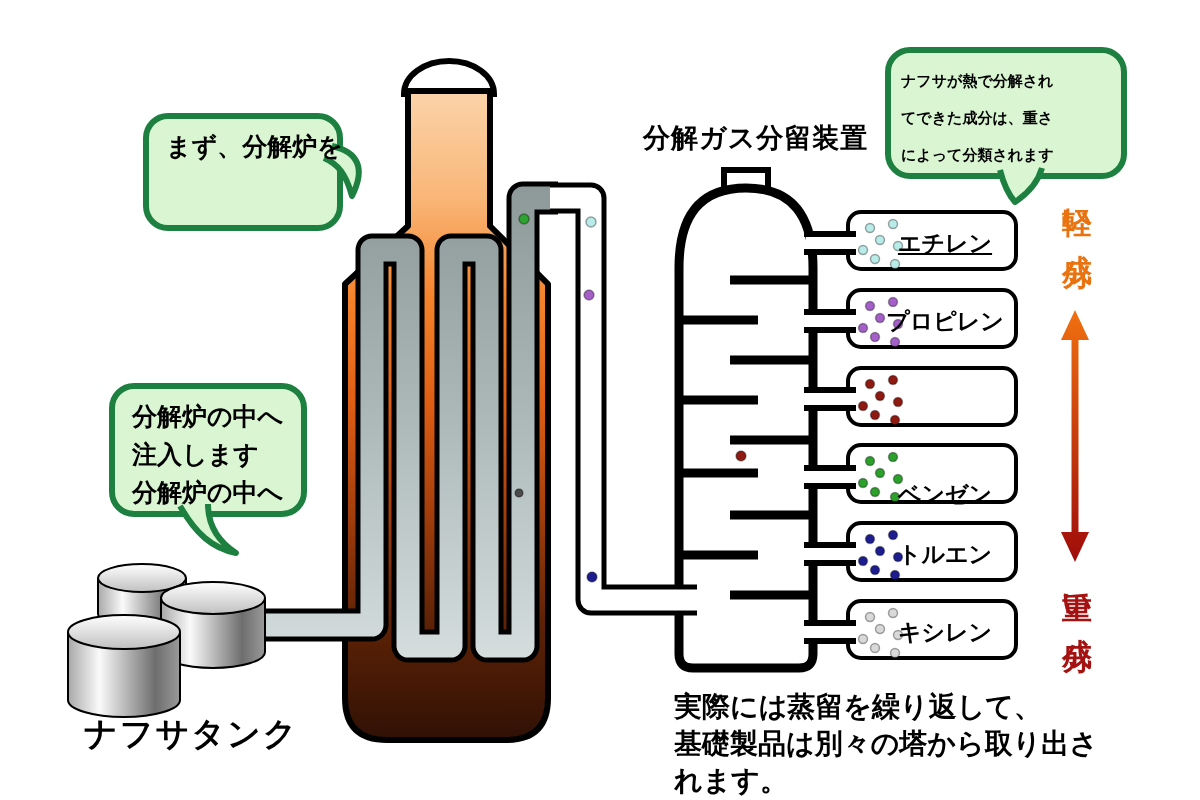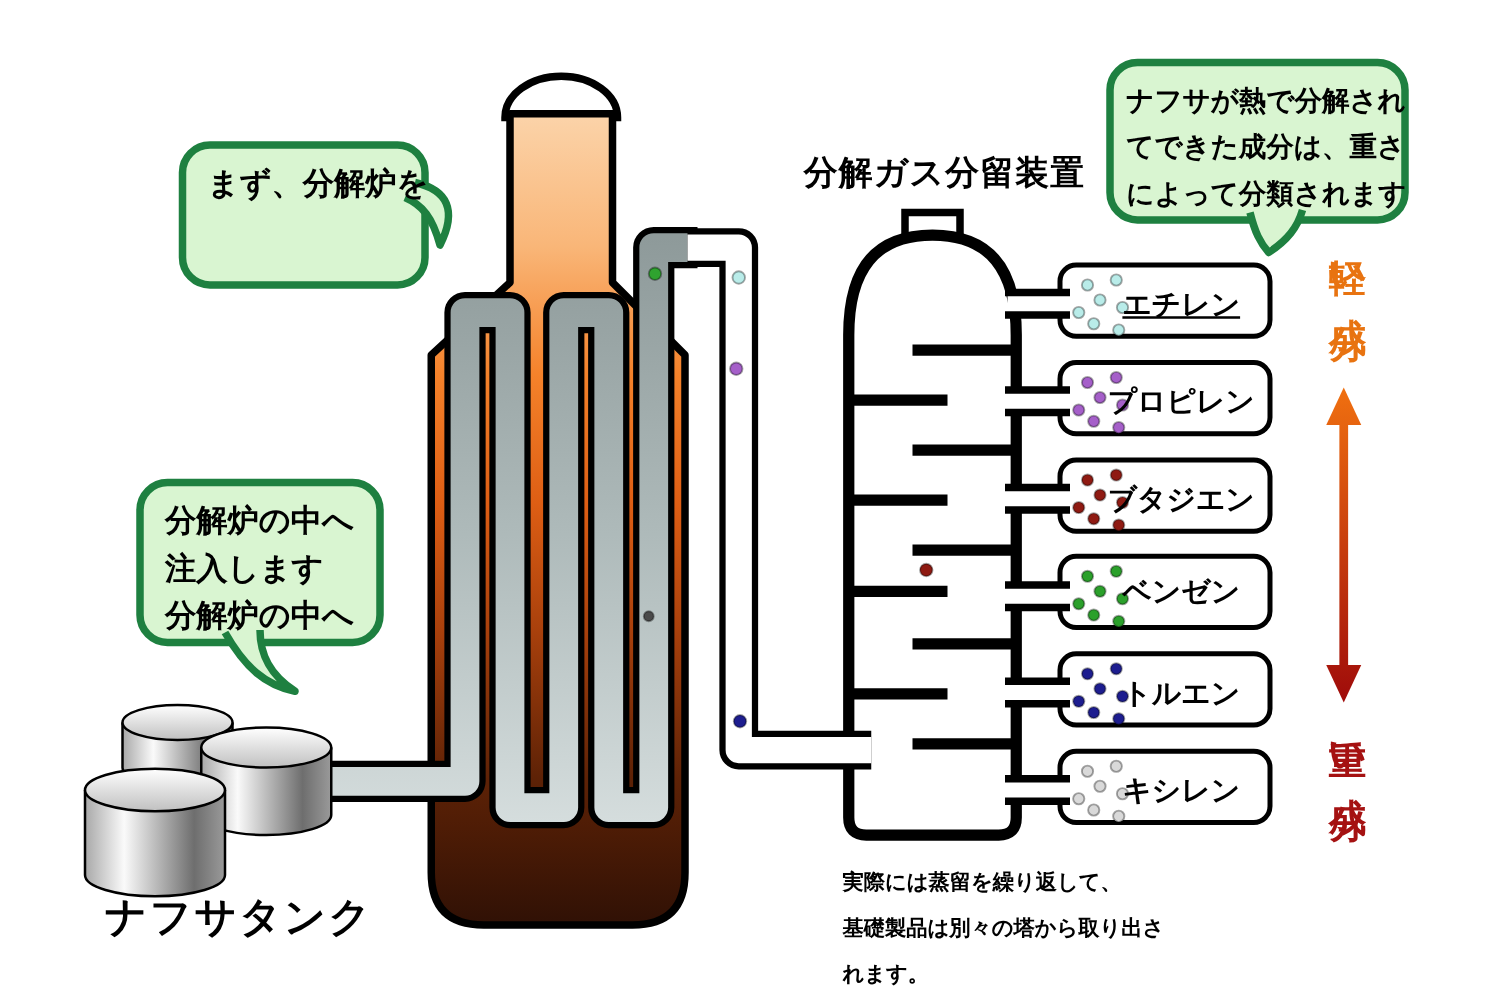--- a/index.html
+++ b/index.html
@@ -2,23 +2,23 @@
 <html><head>
 <meta charset="utf-8">
 <style>
   html,body{margin:0;padding:0;}
   body{width:1200px;height:800px;position:relative;background:#ffffff;overflow:hidden;
        font-family:"DejaVu Sans","Liberation Sans",sans-serif;}
   #stage{position:absolute;left:0;top:0;width:1200px;height:800px;}
   svg.diagram{position:absolute;left:0;top:0;}
   .t{position:absolute;font-weight:bold;color:#000;white-space:nowrap;}
   .bubble-text{font-size:25px;line-height:38px;}
-  .bubble-text.small{font-size:22px;line-height:37px;}
+  .bubble-text.small{font-size:15px;line-height:37px;}
   .title{font-size:27px;letter-spacing:1px;}
-  .note{font-size:17px;line-height:37px;}
+  .note{font-size:28px;line-height:37px;}
   .tanklabel{font-size:33px;letter-spacing:2px;}
   .boxlabel{font-size:23px;width:130px;text-align:center;}
   .vlabel{writing-mode:vertical-rl;text-orientation:upright;font-size:30px;font-weight:bold;
           letter-spacing:6px;position:absolute;white-space:nowrap;}
   .vlabel.light{color:#e87310;}
   .vlabel.heavy{color:#a51212;}
 </style>
 </head>
 <body>
 
@@ -239,22 +239,21 @@
   <div class="t bubble-text small" style="left:901px;top:63px;">
     <div>ナフサが熱で分解され</div>
     <div>てできた成分は、重さ</div>
     <div>によって分類されます</div>
   </div>
 
   <div class="t title" style="left:643px;top:120px;">分解ガス分留装置</div>
 
   <div class="t boxlabel" style="left:880px;top:228px;text-decoration:underline;">エチレン</div>
   <div class="t boxlabel" style="left:880px;top:306px;">プロピレン</div>
-  <div class="t boxlabel" style="left:880px;top:384px;">ブタジエン</div>
-  <div class="t boxlabel" style="left:880px;top:458px;">ベンゼン</div>
+  <div class="t boxlabel" style="left:880px;top:479px;">ベンゼン</div>
   <div class="t boxlabel" style="left:880px;top:539px;">トルエン</div>
   <div class="t boxlabel" style="left:880px;top:617px;">キシレン</div>
 
   <div class="vlabel light" style="left:1056px;top:184px;">軽い成分</div>
   <div class="vlabel heavy" style="left:1056px;top:568px;">重い成分</div>
 
   <div class="t tanklabel" style="left:84px;top:712px;">ナフサタンク</div>
 
   <div class="t note" style="left:674px;top:688px;">
     <div>実際には蒸留を繰り返して、</div>

